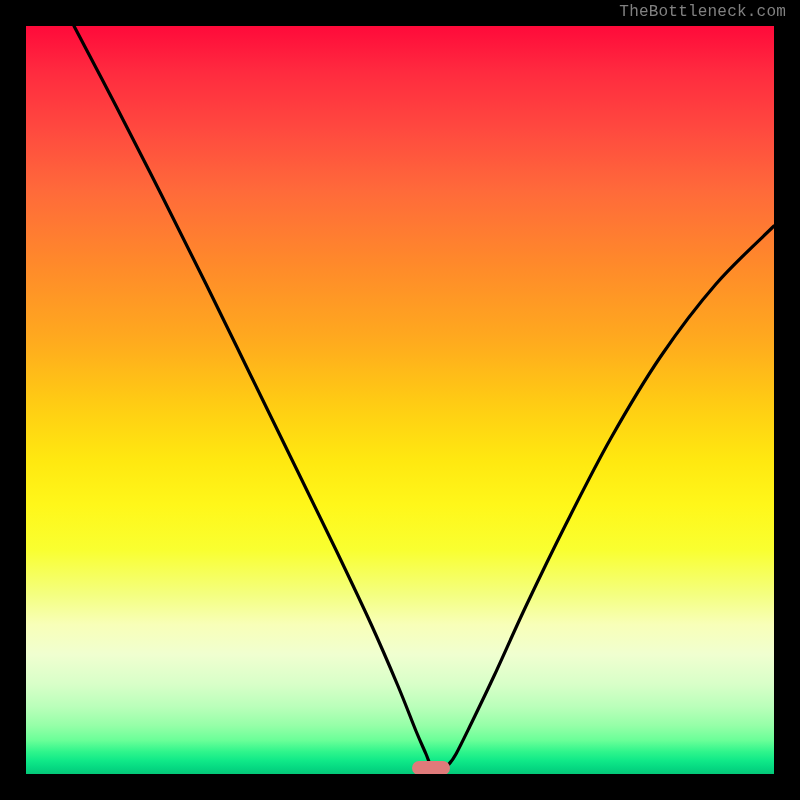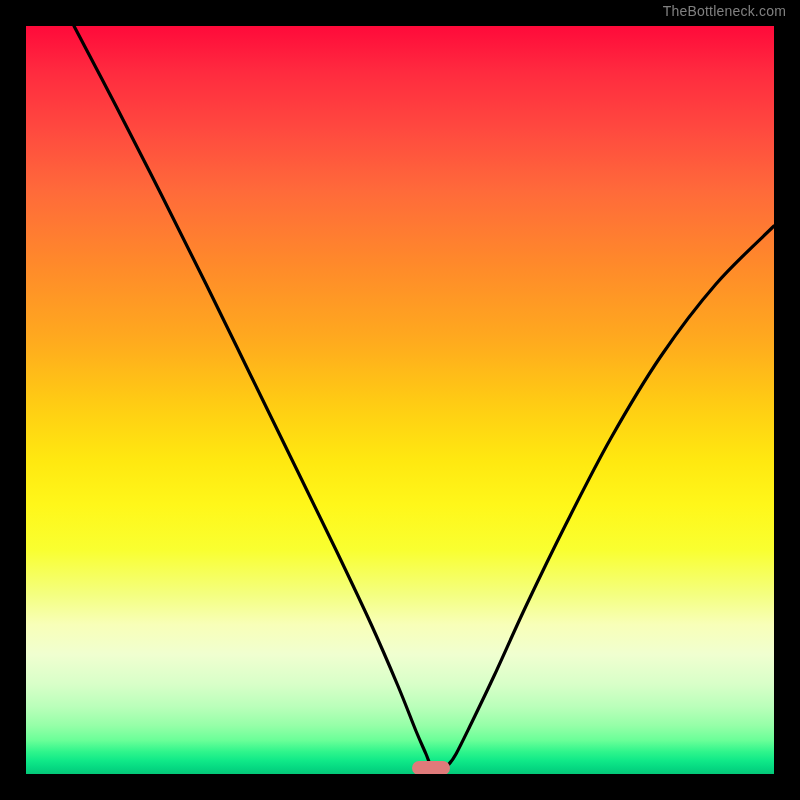--- a/index.html
+++ b/index.html
@@ -60,23 +60,24 @@
     width: 38px;
     height: 14px;
     border-radius: 7px;
     background: #e07a7a;
   }
   .attribution {
     position: absolute;
     top: 3px;
     right: 14px;
     color: #808080;
-    font-size: 14px;
+    font-size: 16px;
     font-weight: 400;
     letter-spacing: 0.2px;
+    font-family: Liberation Mono, monospace;
   }
 </style>
 </head>
 <body>
 
 <div class="frame">
 
   <div class="attribution">TheBottleneck.com</div>
 
   <div class="plot-area">

